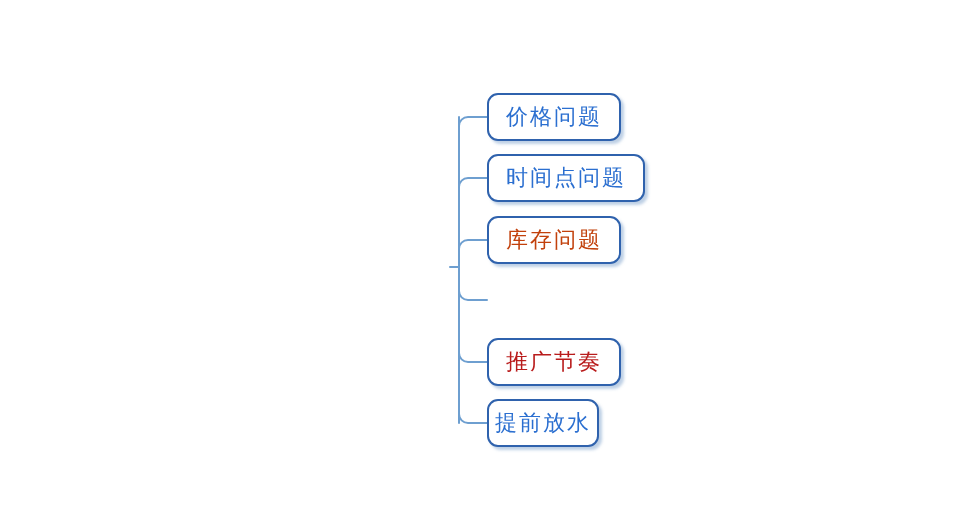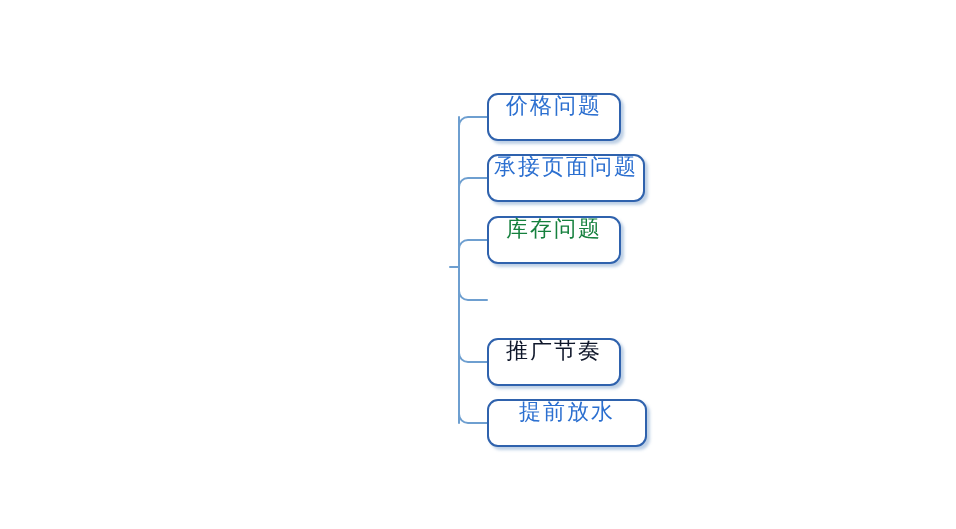--- a/index.html
+++ b/index.html
@@ -32,20 +32,21 @@
     width: 956px;
     height: 529px;
     z-index: 1;
   }
 
   .node {
     position: absolute;
     z-index: 2;
     box-sizing: border-box;
     display: flex;
+    align-items: center;
     justify-content: center;
     white-space: nowrap;
   }
 
   
   .node-root {
     border-radius: 14px;
     background: #e2eef6;
     border: 2px solid #8fbcdb;
     box-shadow:
@@ -94,29 +95,29 @@
       <path d="M 459 353 A 9 9 0 0 0 468 362 L 487 362" stroke="#6e9fd0" stroke-width="2" fill="none" stroke-linecap="round"></path>
       <path d="M 459 414 A 9 9 0 0 0 468 423 L 487 423" stroke="#6e9fd0" stroke-width="2" fill="none" stroke-linecap="round"></path>
     </svg>
 
 
   <div class="node node-child" style="left: 487px; top: 93px; width: 134px; height: 48px; background: rgb(255, 255, 255); border-color: rgb(47, 98, 173);">
     <span class="node-label" style="color: rgb(43, 111, 208);">价格问题</span>
   </div>
 
   <div class="node node-child" style="left: 487px; top: 154px; width: 158px; height: 48px; background: rgb(255, 255, 255); border-color: rgb(47, 98, 173);">
-    <span class="node-label" style="color: rgb(43, 111, 208);">承接页面问题</span>
+    <span class="node-label" style="color: rgb(43, 111, 208);">时间点问题</span>
   </div>
 
   <div class="node node-child" style="left: 487px; top: 216px; width: 134px; height: 48px; background: rgb(255, 255, 255); border-color: rgb(47, 98, 173);">
-    <span class="node-label" style="color: #15803d;">库存问题</span>
+    <span class="node-label" style="color: #c2410c;">库存问题</span>
   </div>
 
 
   <div class="node node-child" style="left: 487px; top: 338px; width: 134px; height: 48px; background: rgb(255, 255, 255); border-color: rgb(47, 98, 173);">
-    <span class="node-label" style="color: #0f172a;">推广节奏</span>
+    <span class="node-label" style="color: #b91c1c;">推广节奏</span>
   </div>
 
-  <div class="node node-child" style="left: 487px; top: 399px; width: 160px; height: 48px; background: rgb(255, 255, 255); border-color: rgb(47, 98, 173);">
+  <div class="node node-child" style="left: 487px; top: 399px; width: 112px; height: 48px; background: rgb(255, 255, 255); border-color: rgb(47, 98, 173);">
     <span class="node-label" style="color: rgb(43, 111, 208);">提前放水</span>
   </div>
 
 </div>
 
 </body></html>

